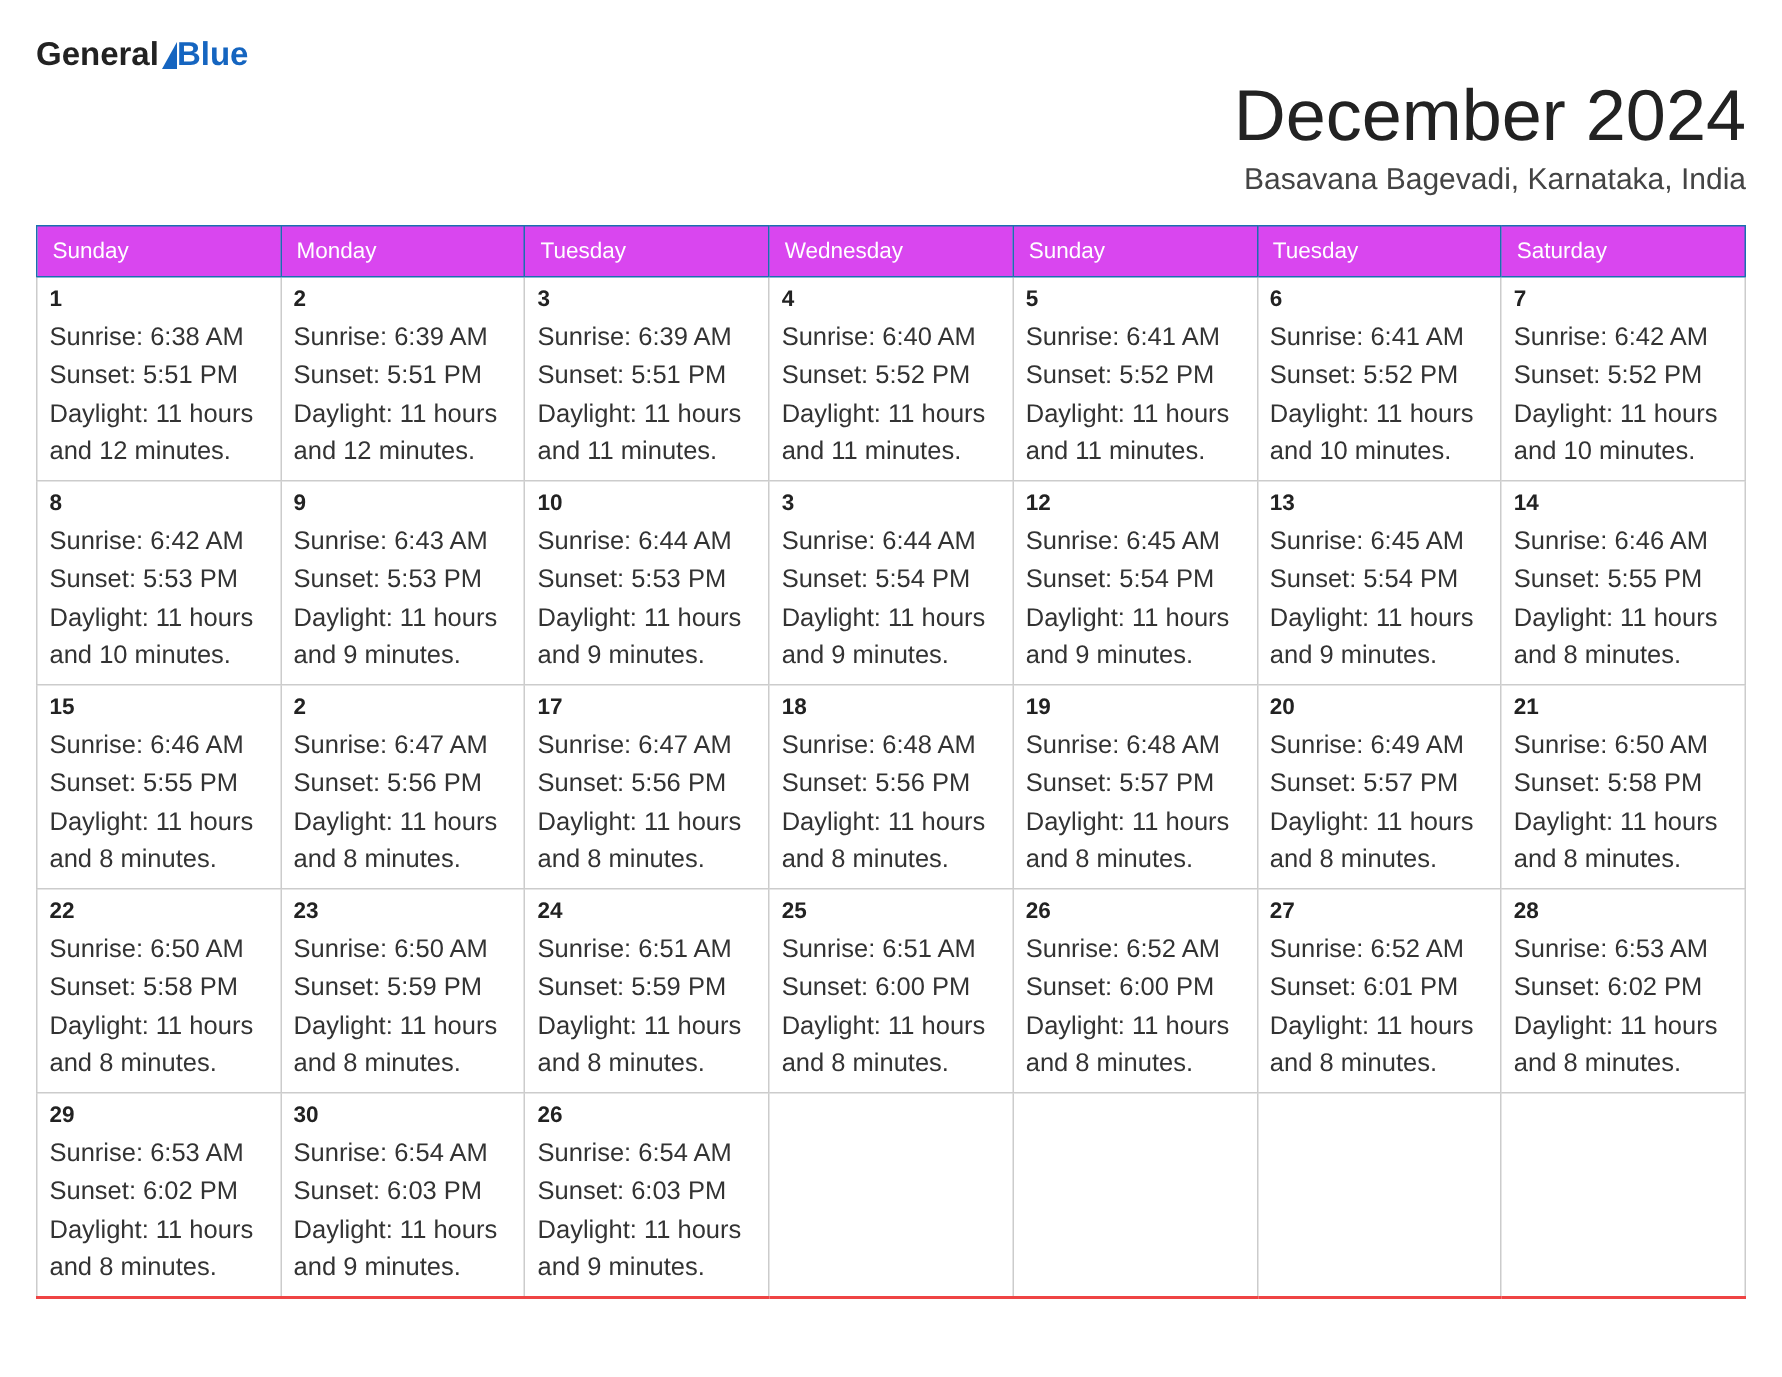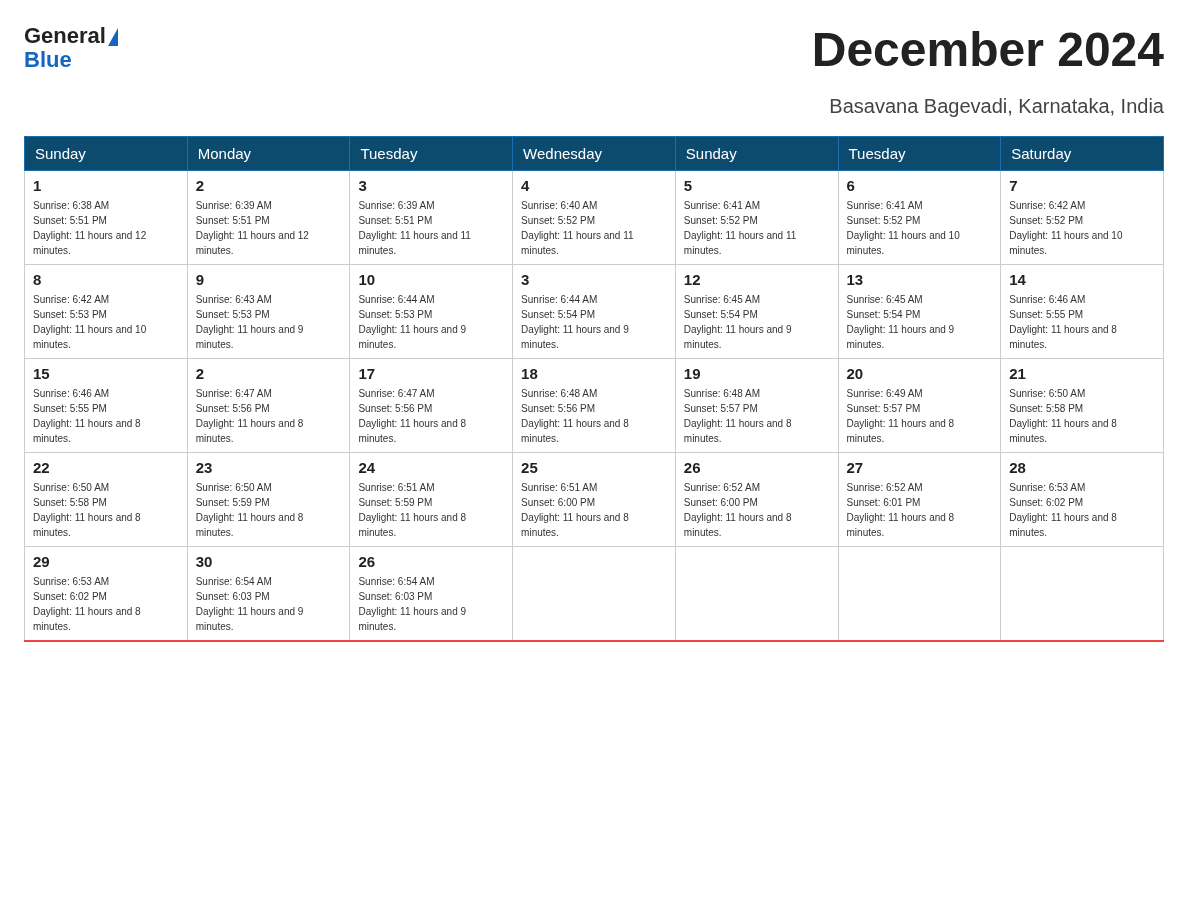--- a/index.html
+++ b/index.html
@@ -37,47 +37,48 @@
       width: 0;
       height: 0;
       border-left: 10px solid transparent;
       border-right: 0px solid transparent;
       border-bottom: 18px solid #1565c0;
       margin-left: 2px;
       margin-top: 2px;
     }
     .logo-block {
       display: flex;
-      flex-direction: column;
+      flex-direction: row;
       align-items: flex-start;
     }
     .logo-line1 {
       display: flex;
       align-items: center;
     }
     .title-block {
       text-align: right;
     }
     .title-month {
       font-size: 48px;
-      font-weight: bold;
+      font-weight: normal;
       color: #222;
       line-height: 1.1;
+      margin-top: 28px;
     }
     .title-location {
       font-size: 20px;
       color: #444;
-      margin-top: 18px;
+      margin-top: 4px;
     }
     .calendar {
       width: 100%;
       border-collapse: collapse;
     }
     .calendar th {
-      background-color: #0c4a6e;
+      background-color: #d946ef;
       color: #fff;
       font-size: 15px;
       font-weight: normal;
       padding: 8px 10px;
       border: 1px solid #1a6faf;
       text-align: left;
     }
     .calendar td {
       border: 1px solid #ccc;
       vertical-align: top;
@@ -88,21 +89,21 @@
       color: #333;
     }
     .day-number {
       font-size: 15px;
       font-weight: bold;
       color: #222;
       display: block;
       margin-bottom: 4px;
     }
     .day-info {
-      font-size: 10px;
+      font-size: 17px;
       line-height: 1.5;
       color: #333;
     }
     .empty-cell {
       background: #fff;
     }
     .calendar tr:last-child td {
       border-bottom: 2px solid #ef4444;
     }
     .calendar thead tr th:first-child {

